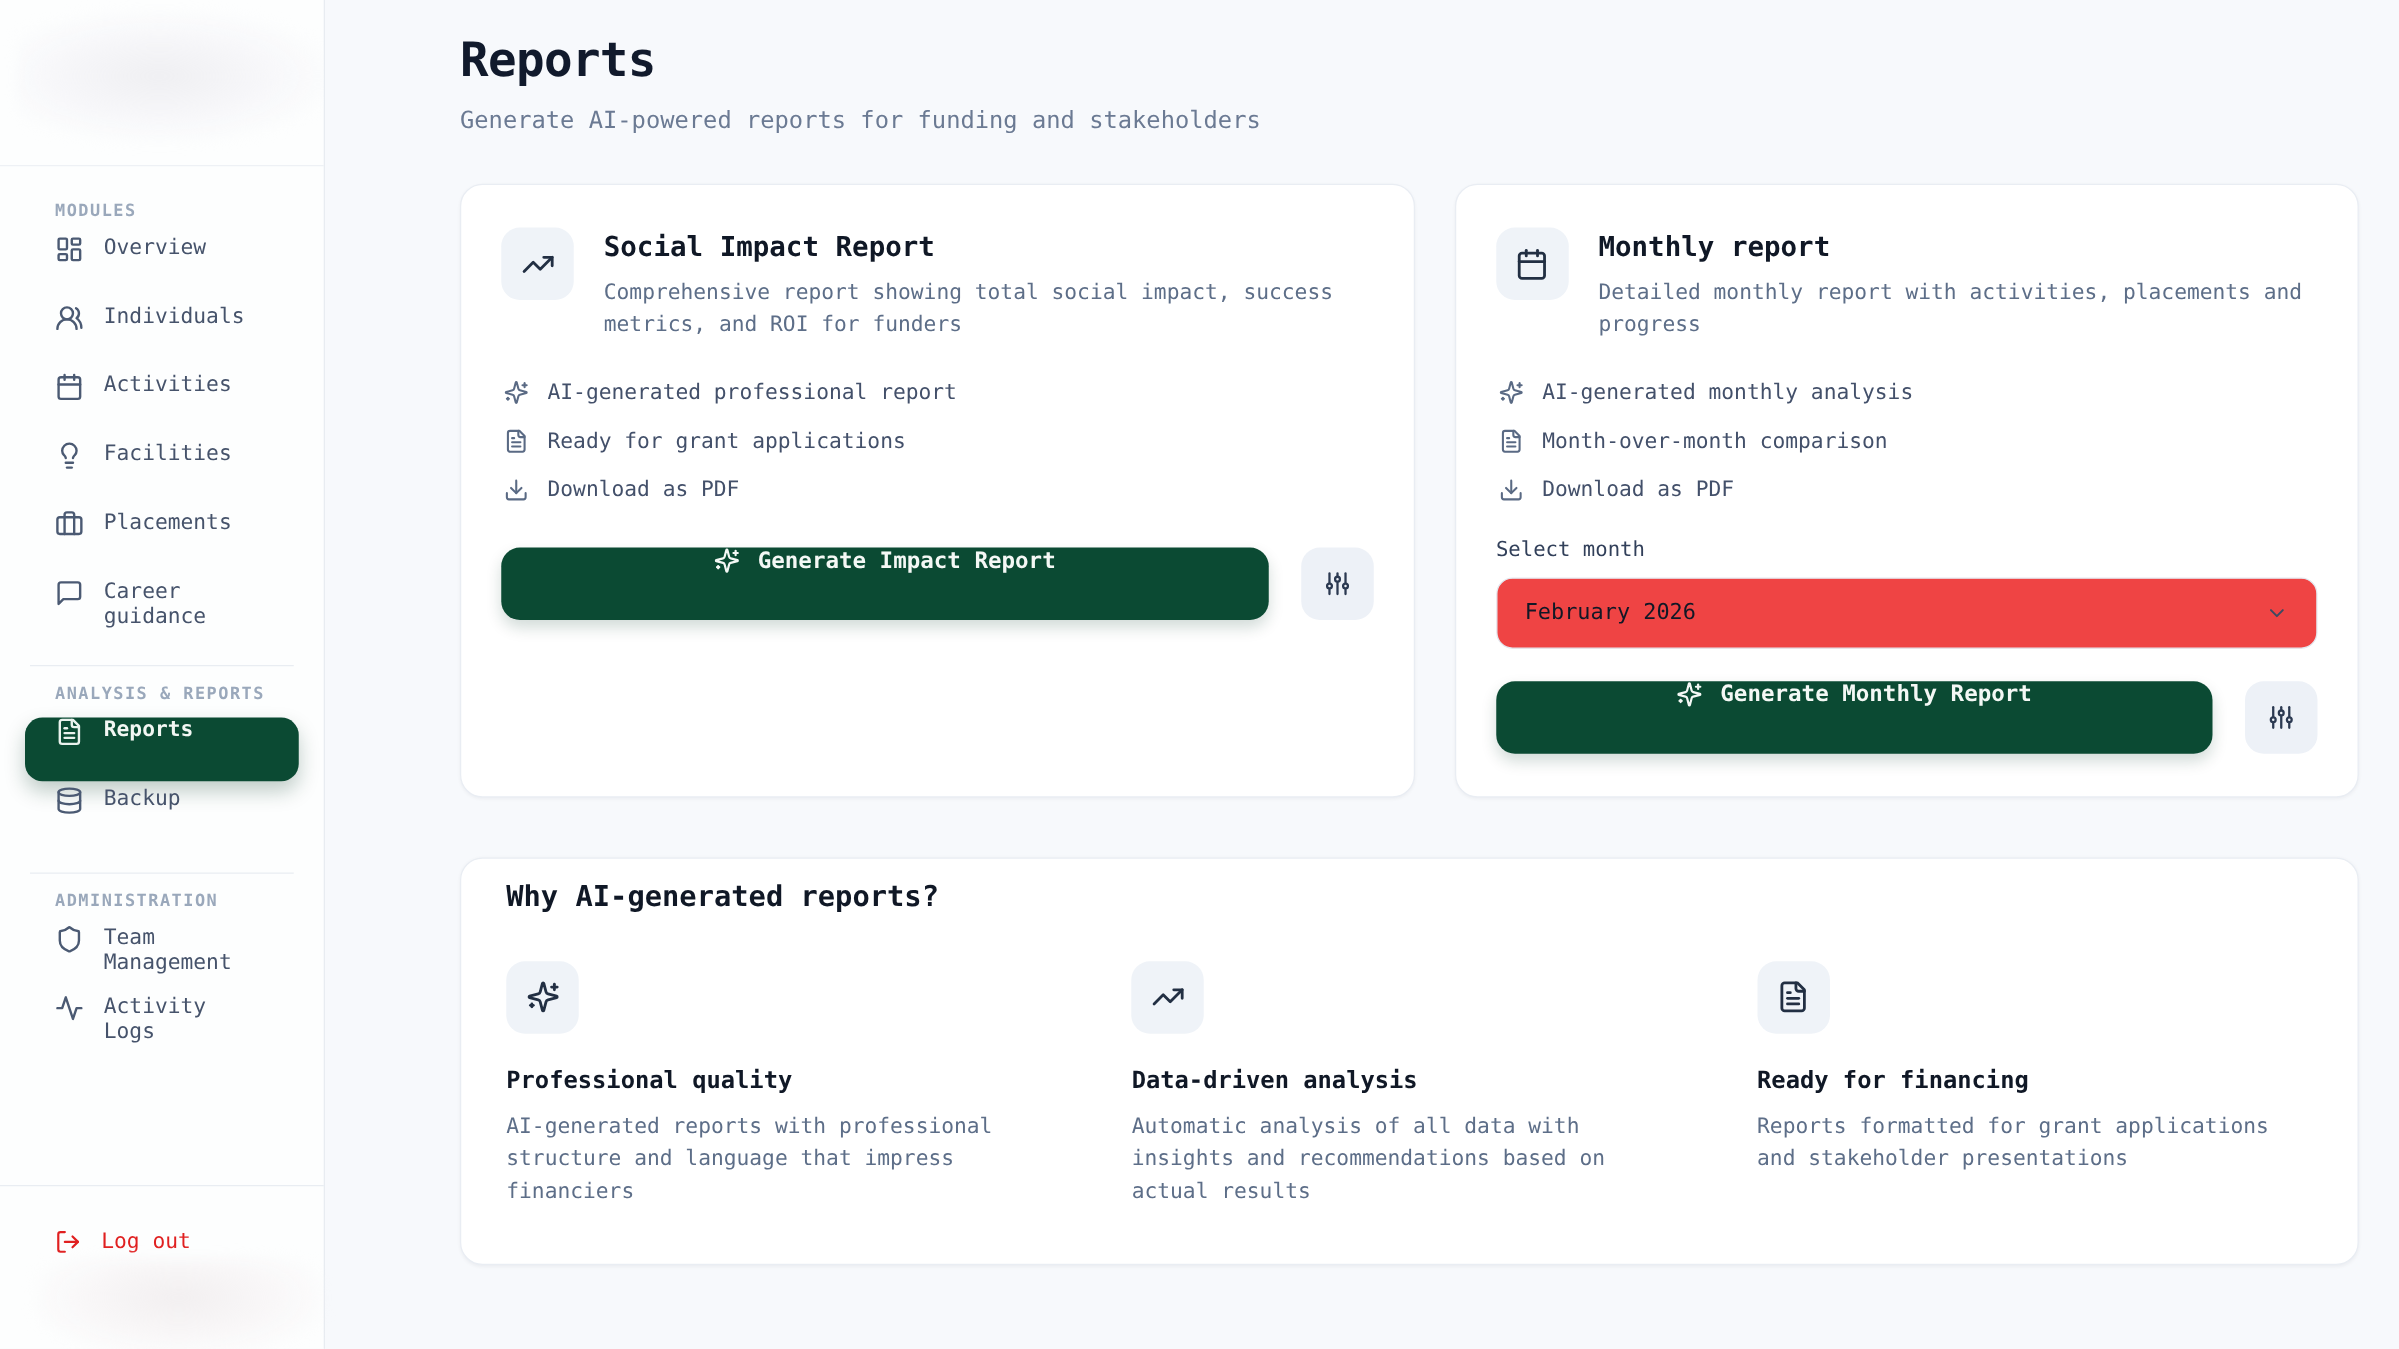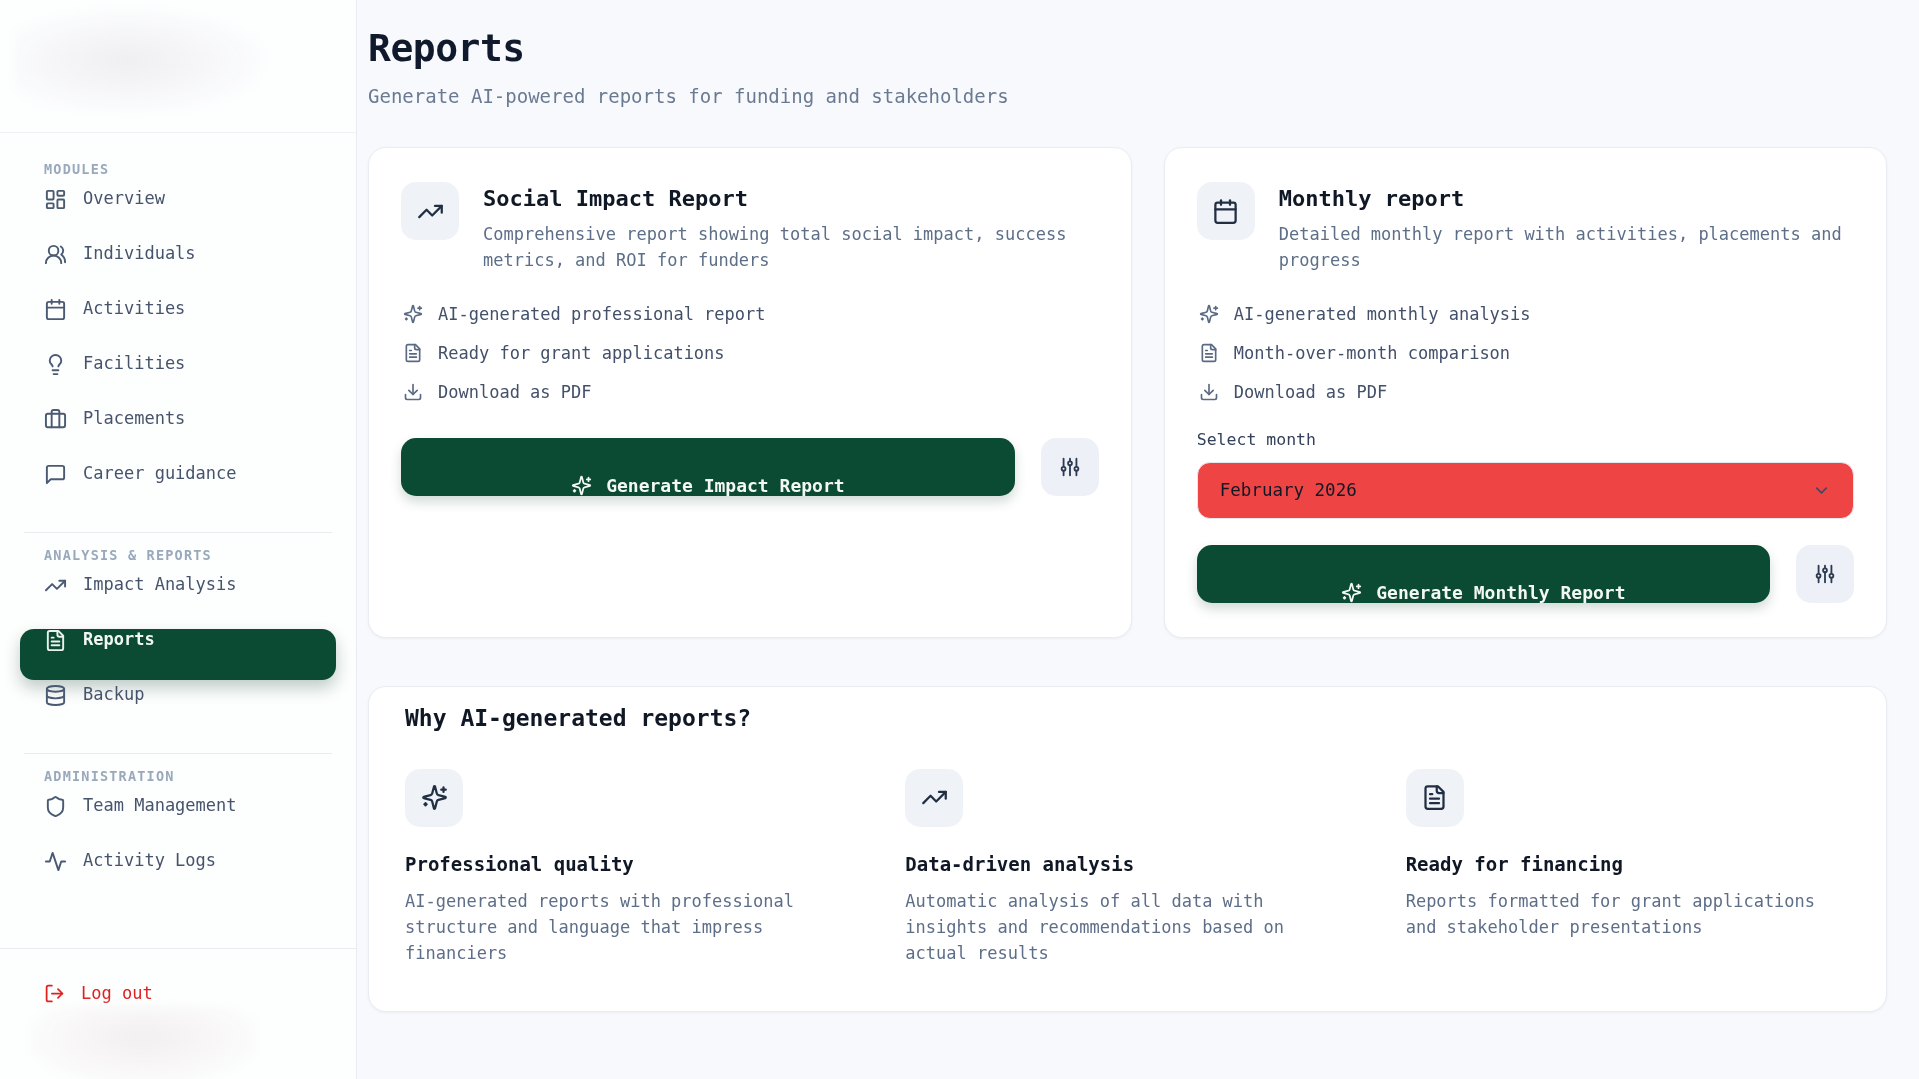--- a/index.html
+++ b/index.html
@@ -6,21 +6,21 @@
   html,body { width:1919px; height:1079px; overflow:hidden; }
   body {
     font-family:"DejaVu Sans Mono", monospace;
     background:#f7f9fc;
     color:#101826;
   }
   svg { stroke:currentColor; fill:none; stroke-width:2; stroke-linecap:round; stroke-linejoin:round; display:block; }
 
   
   .sidebar {
-    position:fixed; left:0; top:0; bottom:0; width:357px;
+    position:fixed; left:0; top:0; bottom:0; width:260px;
     background:#fdfefe; border-right:1px solid #e8ecf1;
     display:flex; flex-direction:column;
   }
   .logo-area { height:133px; border-bottom:1px solid #eef1f5; position:relative; overflow:hidden; }
   .logo-blur {
     position:absolute; left:14px; top:8px; width:252px; height:106px;
     background:radial-gradient(ellipse at 45% 50%, #efeff2 0%, rgba(246,246,249,.85) 45%, rgba(255,255,255,0) 75%);
     filter:blur(5px);
   }
   .nav { padding:14px 20px 0; flex:1; }
@@ -75,21 +75,21 @@
   .card-desc { font-size:17px; color:#5d6e88; line-height:1.55; max-width:600px; }
 
   .features { margin-top:30px; display:flex; flex-direction:column; gap:19px; padding-left:2px;justify-content:space-between; }
   .feature { display:flex; align-items:center; gap:15px; font-size:17px; color:#43506a; }
   .feature svg { width:20px; height:20px; color:#5a6a84; flex-shrink:0; }
 
   .actions { display:flex; gap:26px; margin-top:36px; }
   .actions.monthly { margin-top:26px; }
   .btn-green {
     flex:1; height:58px; border:none; border-radius:15px; background:#0b4a33;
-    color:#f4f8f5; display:flex; align-items:flex-end; justify-content:center; gap:14px;
+    color:#f4f8f5; display:flex; align-items:flex-start; justify-content:center; gap:14px;
     font-family:inherit; font-size:18px; font-weight:600; cursor:pointer;
     box-shadow:0 6px 12px rgba(8,54,37,.18);
   }
   .btn-green svg { width:21px; height:21px; }
   .btn-icon {
     width:58px; height:58px; border:none; border-radius:15px; background:#edf1f7;
     display:flex; align-items:center; justify-content:center; cursor:pointer; flex-shrink:0;
   }
   .btn-icon svg { width:22px; height:22px; color:#2c3a52; }
 
@@ -162,27 +162,20 @@
     <div class="nav-item">
       <svg viewBox="0 0 24 24">
           <path d="M21 15a2 2 0 0 1-2 2H7l-4 4V5a2 2 0 0 1 2-2h14a2 2 0 0 1 2 2z"></path>
         </svg>
       <span>Career guidance</span>
     </div>
 
     <hr class="nav-divider">
     <div class="section-label">ANALYSIS &amp; REPORTS</div>
 
-    <div class="nav-item">
-      <svg viewBox="0 0 24 24">
-          <polyline points="22 7 13.5 15.5 8.5 10.5 2 17"></polyline>
-          <polyline points="16 7 22 7 22 13"></polyline>
-        </svg>
-      <span>Impact Analysis</span>
-    </div>
     <div class="nav-item active">
       <svg viewBox="0 0 24 24">
           <path d="M15 2H6a2 2 0 0 0-2 2v16a2 2 0 0 0 2 2h12a2 2 0 0 0 2-2V7Z"></path>
           <path d="M14 2v4a2 2 0 0 0 2 2h4"></path>
           <path d="M16 13H8"></path>
           <path d="M16 17H8"></path>
           <path d="M10 9H8"></path>
         </svg>
       <span>Reports</span>
     </div>

